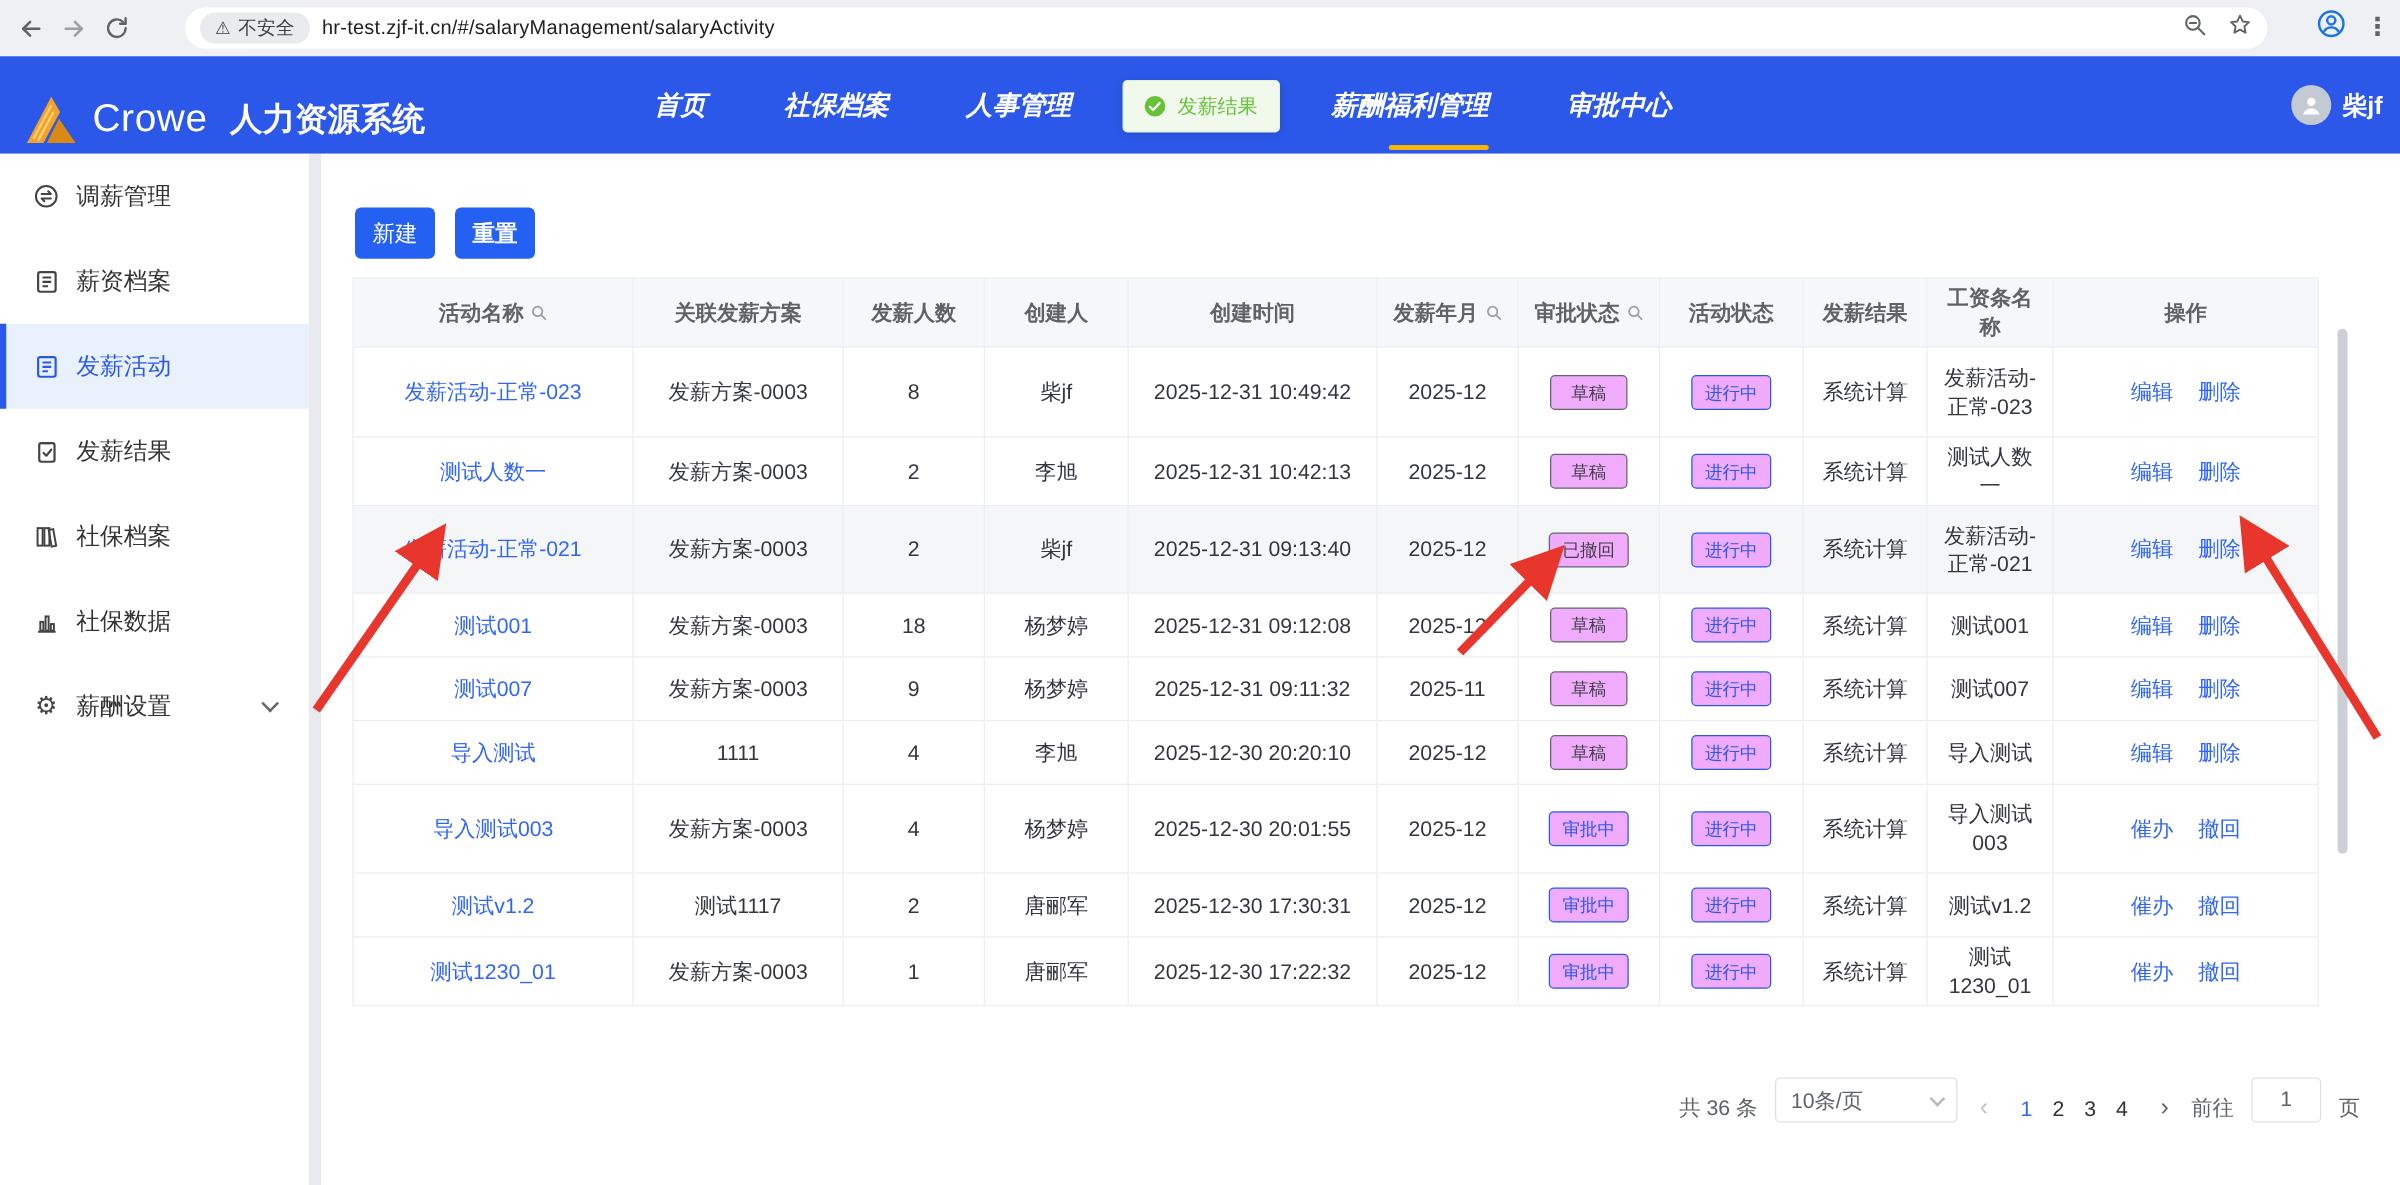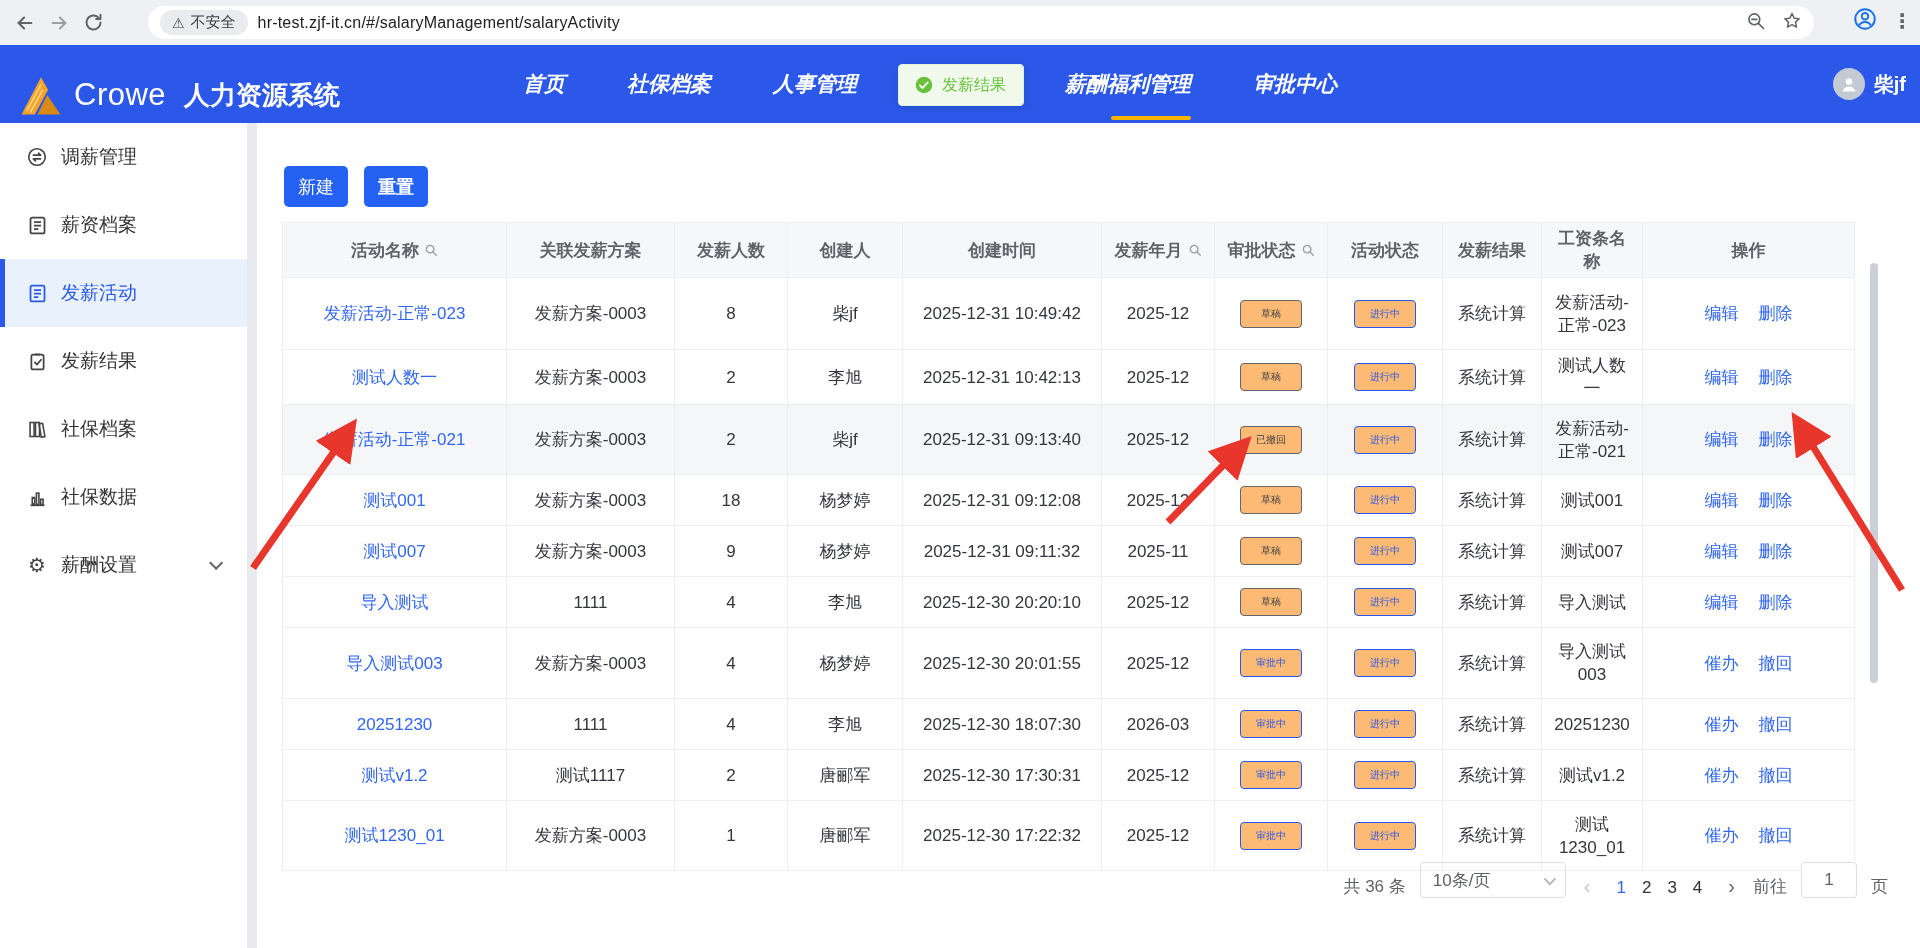--- a/index.html
+++ b/index.html
@@ -71,22 +71,22 @@
   table { border-collapse:collapse; table-layout:fixed; width:1572px; }
   th, td { border:1px solid #ebeef5; text-align:center; vertical-align:middle;
            font-size:17px; padding:4px 8px; word-break:break-word; line-height:23px; }
   thead tr { height:36px; }
   th { background:#f6f7fa; color:#5f6368; font-weight:bold; }
   td { color:#33363d; background:#fff; }
   tr.hl td { background:#f5f6f8; }
   .th-inner { display:flex; align-items:center; justify-content:center; gap:5px; }
   .col-search { color:#9aa0a6; display:inline-flex; cursor:pointer; }
   a.cell-link { color:#3166f5; text-decoration:none; cursor:pointer; }
-  .badge { display:inline-block; min-width:62px; padding:3px 10px; border-radius:4px; font-size:10px;
-           line-height:20px; background:#fdba74; }
+  .badge { display:inline-block; min-width:62px; padding:3px 10px; border-radius:4px; font-size:14px;
+           line-height:20px; background:#f0abfc; }
   .badge.gray { border:1px solid #62666b; color:#3f4145; }
   .badge.blue { border:1px solid #2b58e8; color:#2b58e8; }
   .ops { display:flex; gap:20px; justify-content:center; }
 
   
   tbody tr:nth-child(1){height:72px} tbody tr:nth-child(2){height:52px}
   tbody tr:nth-child(3){height:70px} tbody tr:nth-child(4){height:51px}
   tbody tr:nth-child(5){height:51px} tbody tr:nth-child(6){height:51px}
   tbody tr:nth-child(7){height:71px} tbody tr:nth-child(8){height:51px}
   tbody tr:nth-child(9){height:51px} tbody tr:nth-child(10){height:70px}
@@ -491,38 +491,20 @@
             <td>系统计算</td>
             <td>导入测试003</td>
             <td>
               <span class="ops">
                 <a class="cell-link">催办</a>
                 <a class="cell-link">撤回</a>
               </span>
             </td>
           </tr>
           <tr>
-            <td><a class="cell-link">20251230</a></td>
-            <td>1111</td>
-            <td>4</td>
-            <td>李旭</td>
-            <td>2025-12-30 18:07:30</td>
-            <td>2026-03</td>
-            <td><span class="badge blue">审批中</span></td>
-            <td><span class="badge blue">进行中</span></td>
-            <td>系统计算</td>
-            <td>20251230</td>
-            <td>
-              <span class="ops">
-                <a class="cell-link">催办</a>
-                <a class="cell-link">撤回</a>
-              </span>
-            </td>
-          </tr>
-          <tr>
             <td><a class="cell-link">测试v1.2</a></td>
             <td>测试1117</td>
             <td>2</td>
             <td>唐郦军</td>
             <td>2025-12-30 17:30:31</td>
             <td>2025-12</td>
             <td><span class="badge blue">审批中</span></td>
             <td><span class="badge blue">进行中</span></td>
             <td>系统计算</td>
             <td>测试v1.2</td>

